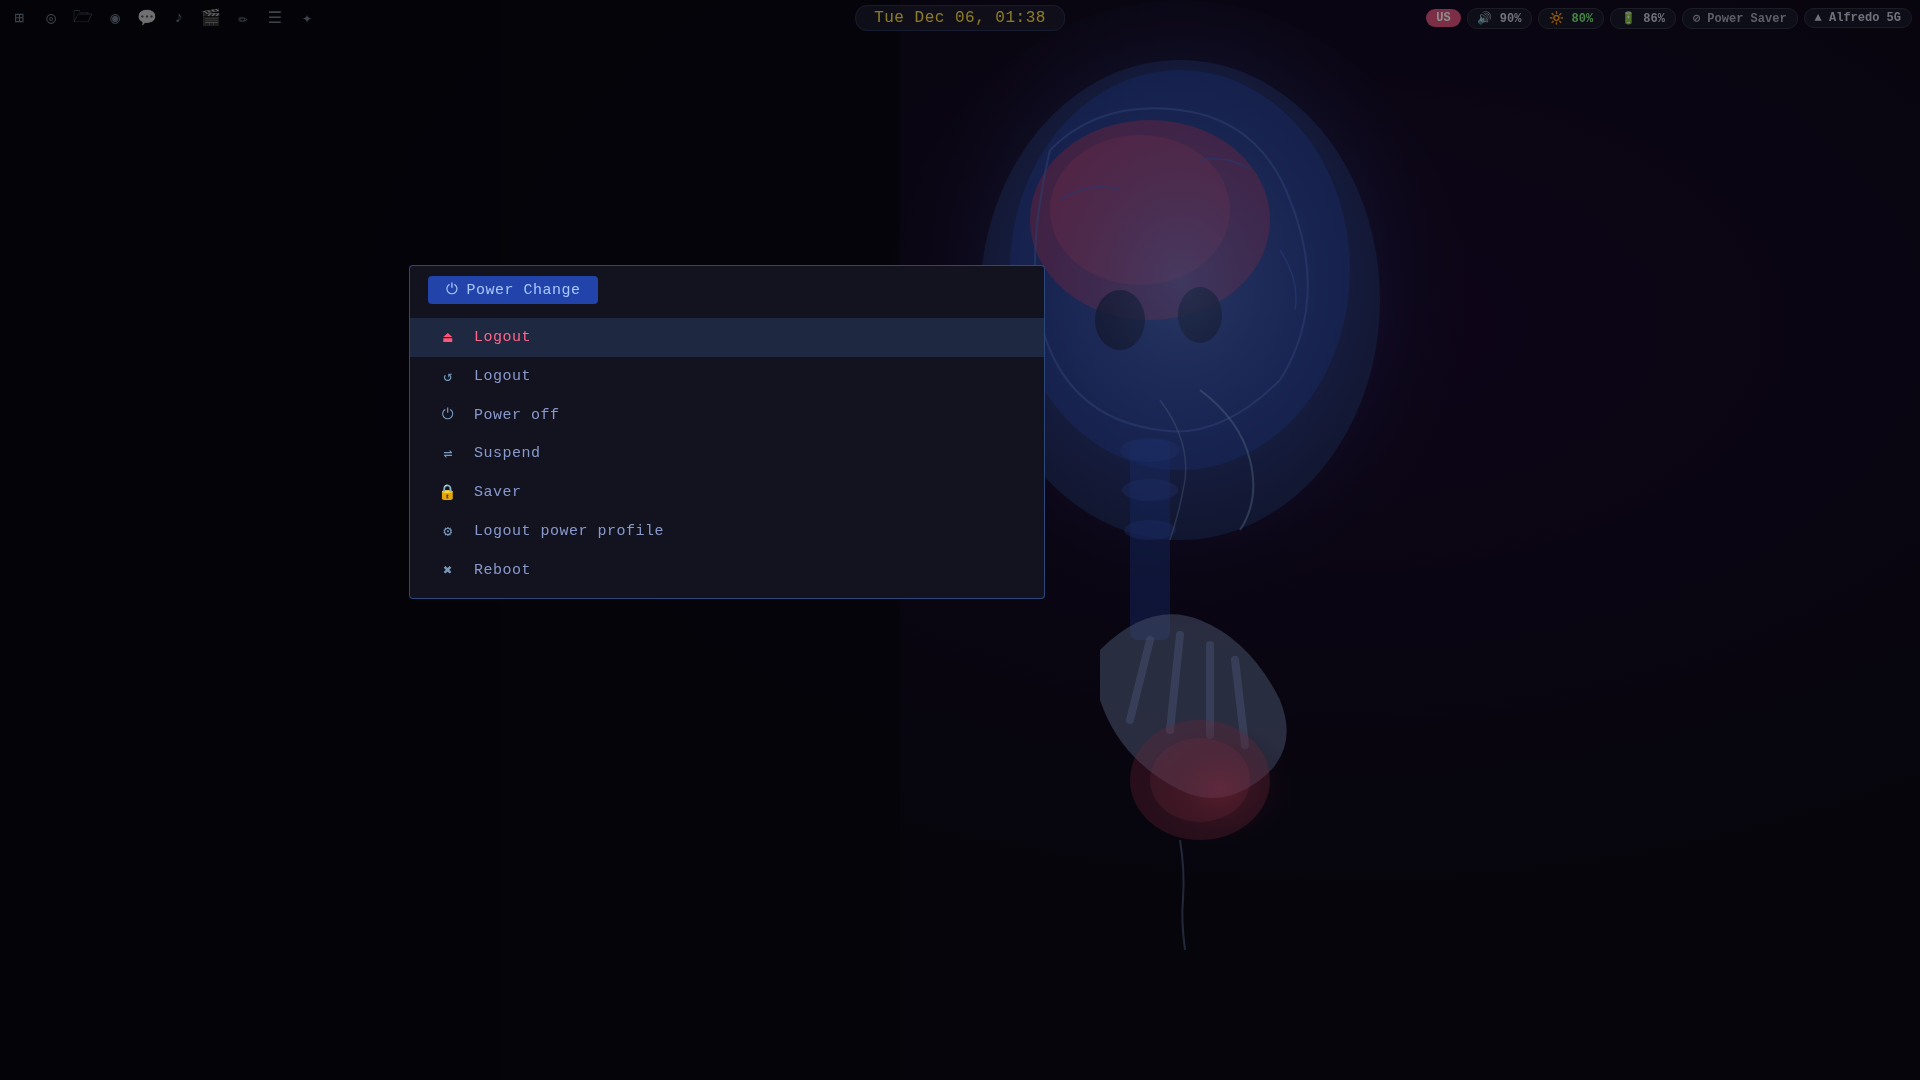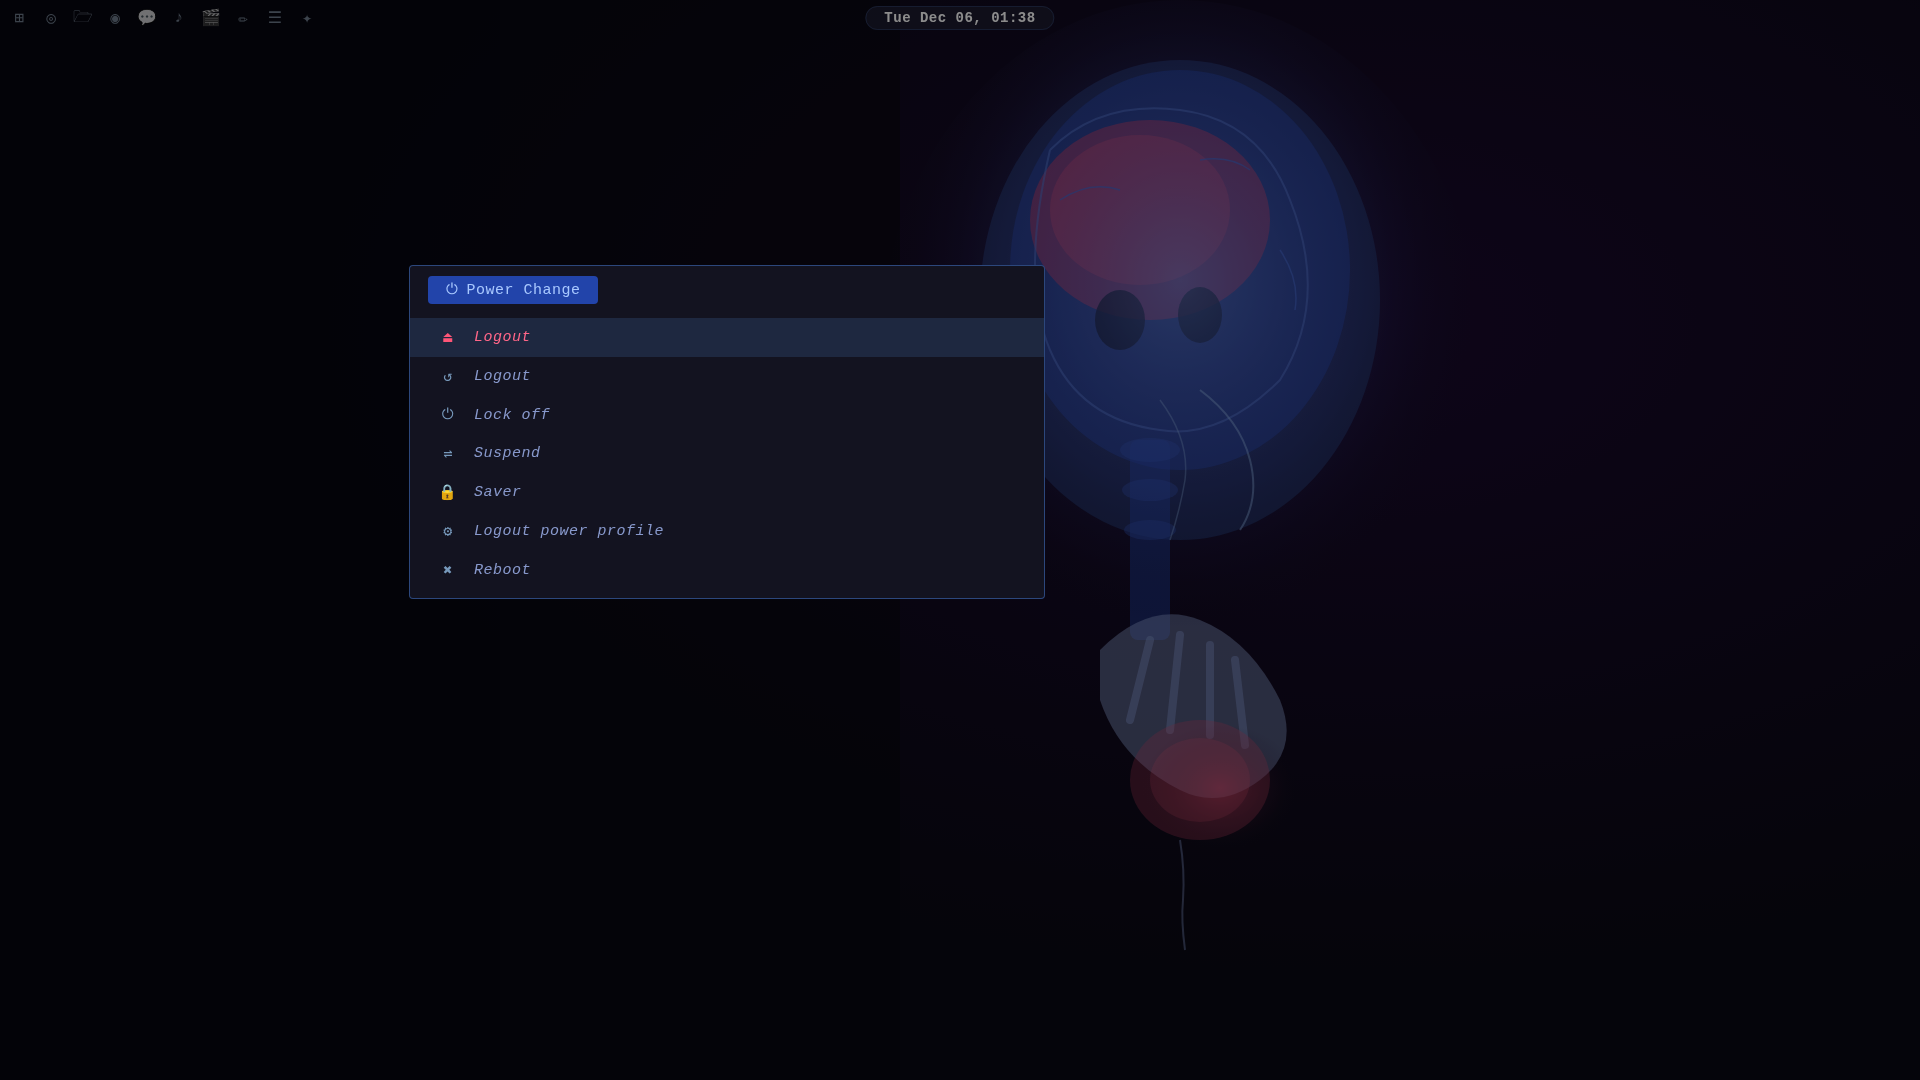--- a/index.html
+++ b/index.html
@@ -58,24 +58,23 @@
       position: absolute;
       left: 50%;
       transform: translateX(-50%);
     }
 
     #clock-badge {
       background: rgba(30,30,50,0.85);
       border: 1px solid #4466aa55;
       border-radius: 12px;
       padding: 3px 18px;
-      color: #ffffff;
-      font-size: 14px;
+      color: #fde047;
+      font-size: 16px;
       letter-spacing: 0.5px;
-      font-weight: bold;
     }
 
     #topbar-right {
       display: flex;
       align-items: center;
       gap: 6px;
     }
 
     .status-badge {
       border-radius: 10px;
@@ -178,21 +177,20 @@
 
     .dialog-item .item-icon {
       font-size: 15px;
       width: 20px;
       text-align: center;
       flex-shrink: 0;
     }
 
     .item-label {
       color: #8899cc;
-      font-style: italic;
     }
 
     .dialog-item.active .item-label {
       color: #ff6688;
     }
 
     
     #overlay {
       position: absolute;
       inset: 0;
@@ -278,20 +276,28 @@
     <span class="taskbar-icon">🎬</span>
     <span class="taskbar-icon">✏</span>
     <span class="taskbar-icon">☰</span>
     <span class="taskbar-icon">✦</span>
   </div>
 
   <div id="topbar-center">
     <span id="clock-badge">Tue Dec 06, 01:38</span>
   </div>
 
+  <div id="topbar-right">
+    <span class="status-badge badge-lang">US</span>
+    <span class="status-badge badge-vol">🔊 90%</span>
+    <span class="status-badge badge-bright">🔆 80%</span>
+    <span class="status-badge badge-bat">🔋 86%</span>
+    <span class="status-badge badge-power">⊘ Power Saver</span>
+    <span class="status-badge badge-wifi">▲ Alfredo 5G</span>
+  </div>
 </div>
 
 <div id="power-dialog">
   <div id="dialog-title-bar">
     <button id="dialog-title-btn">
       <span>⏻</span>
       <span>Power Change</span>
     </button>
   </div>
   <div id="dialog-items">
@@ -299,21 +305,21 @@
   <div class="dialog-item active">
         <span class="item-icon" style="color: rgb(255, 85, 119);">⏏</span>
         <span class="item-label">Logout</span>
       </div>
       <div class="dialog-item">
         <span class="item-icon" style="color: rgb(119, 153, 187);">↺</span>
         <span class="item-label">Logout</span>
       </div>
       <div class="dialog-item">
         <span class="item-icon" style="color: rgb(119, 153, 187);">⏻</span>
-        <span class="item-label">Lock off</span>
+        <span class="item-label">Power off</span>
       </div>
       <div class="dialog-item">
         <span class="item-icon" style="color: rgb(119, 153, 187);">⇌</span>
         <span class="item-label">Suspend</span>
       </div>
       <div class="dialog-item">
         <span class="item-icon" style="color: rgb(119, 153, 187);">🔒</span>
         <span class="item-label">Saver</span>
       </div>
       <div class="dialog-item">

